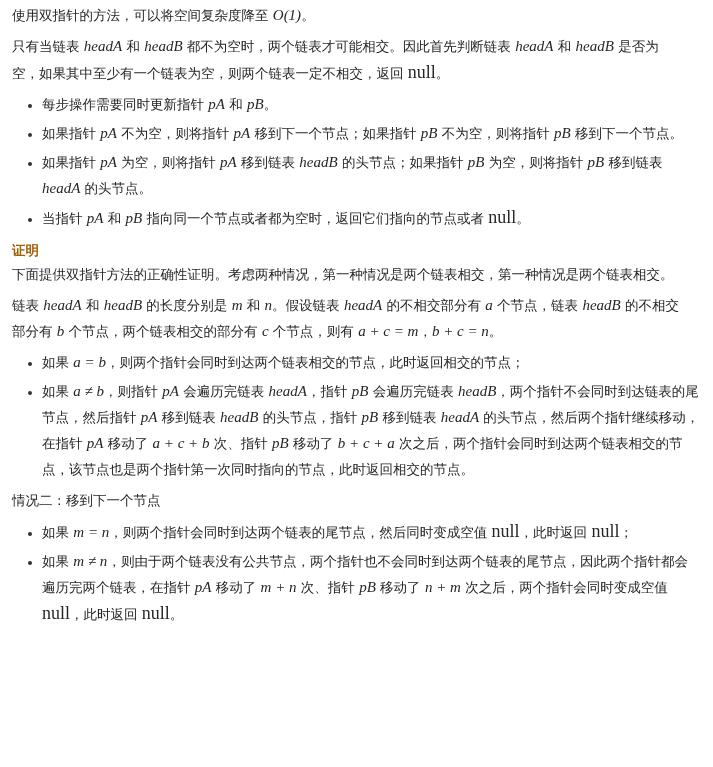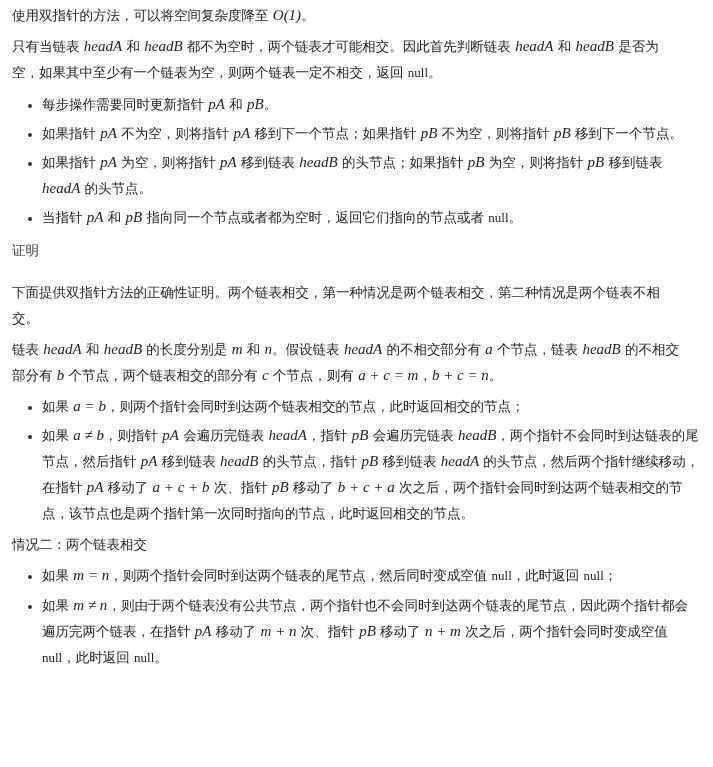--- a/index.html
+++ b/index.html
@@ -4,43 +4,43 @@
 <style>
   html, body { margin: 0; padding: 0; background: #ffffff; }
   body {
     width: 713px; height: 767px; overflow: hidden;
     font-family: "DejaVu Sans", "Liberation Sans", sans-serif;
     font-size: 13.5px; color: #262626;
   }
   .doc { padding: 2px 12px 0 12px; }
   p { margin: 0 16px 5px 0; line-height: 26px; }
   .m { font-family: "Liberation Serif", "DejaVu Serif", serif; font-style: italic; font-size: 15px; }
-  .mr { font-family: "Liberation Serif", "DejaVu Serif", serif; font-size: 13px; }
+  .mr { font-family: "Liberation Serif", "DejaVu Serif", serif; font-size: 18px; }
   ul { margin: 0 0 5px 0; padding-left: 30px; }
   li { line-height: 26px; margin-bottom: 3px; padding-left: 0; }
   li::marker { font-size: 12px; color: #333; }
-  h4 { margin: 8px 0 18px 0; font-size: 13.5px; font-weight: normal; line-height: 22px; color: #404040; }
+  h4 { margin: 8px 0 0 0; font-size: 13.5px; font-weight: bold; line-height: 22px; color: #a16207; }
 </style>
 </head>
 <body>
 
 <div class="doc">
   <p>使用双指针的方法，可以将空间复杂度降至 <span class="m">O(1)</span>。</p>
   <p>只有当链表 <span class="m">headA</span> 和 <span class="m">headB</span> 都不为空时，两个链表才可能相交。因此首先判断链表 <span class="m">headA</span> 和 <span class="m">headB</span> 是否为空，如果其中至少有一个链表为空，则两个链表一定不相交，返回 <span class="mr">null</span>。</p>
   <ul>
     <li>每步操作需要同时更新指针 <span class="m">pA</span> 和 <span class="m">pB</span>。</li>
     <li>如果指针 <span class="m">pA</span> 不为空，则将指针 <span class="m">pA</span> 移到下一个节点；如果指针 <span class="m">pB</span> 不为空，则将指针 <span class="m">pB</span> 移到下一个节点。</li>
     <li>如果指针 <span class="m">pA</span> 为空，则将指针 <span class="m">pA</span> 移到链表 <span class="m">headB</span> 的头节点；如果指针 <span class="m">pB</span> 为空，则将指针 <span class="m">pB</span> 移到链表 <span class="m">headA</span> 的头节点。</li>
     <li>当指针 <span class="m">pA</span> 和 <span class="m">pB</span> 指向同一个节点或者都为空时，返回它们指向的节点或者 <span class="mr">null</span>。</li>
   </ul>
   <h4>证明</h4>
-  <p>下面提供双指针方法的正确性证明。两个链表相交，第一种情况是两个链表相交，第二种情况是两个链表不相交。</p>
+  <p>下面提供双指针方法的正确性证明。考虑两种情况，第一种情况是两个链表相交，第一种情况是两个链表相交。</p>
   <p>链表 <span class="m">headA</span> 和 <span class="m">headB</span> 的长度分别是 <span class="m">m</span> 和 <span class="m">n</span>。假设链表 <span class="m">headA</span> 的不相交部分有 <span class="m">a</span> 个节点，链表 <span class="m">headB</span> 的不相交部分有 <span class="m">b</span> 个节点，两个链表相交的部分有 <span class="m">c</span> 个节点，则有 <span class="m">a + c = m</span>，<span class="m">b + c = n</span>。</p>
   <ul>
     <li>如果 <span class="m">a = b</span>，则两个指针会同时到达两个链表相交的节点，此时返回相交的节点；</li>
     <li>如果 <span class="m">a ≠ b</span>，则指针 <span class="m">pA</span> 会遍历完链表 <span class="m">headA</span>，指针 <span class="m">pB</span> 会遍历完链表 <span class="m">headB</span>，两个指针不会同时到达链表的尾节点，然后指针 <span class="m">pA</span> 移到链表 <span class="m">headB</span> 的头节点，指针 <span class="m">pB</span> 移到链表 <span class="m">headA</span> 的头节点，然后两个指针继续移动，在指针 <span class="m">pA</span> 移动了 <span class="m">a + c + b</span> 次、指针 <span class="m">pB</span> 移动了 <span class="m">b + c + a</span> 次之后，两个指针会同时到达两个链表相交的节点，该节点也是两个指针第一次同时指向的节点，此时返回相交的节点。</li>
   </ul>
-  <p>情况二：两个链表相交</p>
+  <p>情况二：移到下一个节点</p>
   <ul>
     <li>如果 <span class="m">m = n</span>，则两个指针会同时到达两个链表的尾节点，然后同时变成空值 <span class="mr">null</span>，此时返回 <span class="mr">null</span>；</li>
     <li>如果 <span class="m">m ≠ n</span>，则由于两个链表没有公共节点，两个指针也不会同时到达两个链表的尾节点，因此两个指针都会遍历完两个链表，在指针 <span class="m">pA</span> 移动了 <span class="m">m + n</span> 次、指针 <span class="m">pB</span> 移动了 <span class="m">n + m</span> 次之后，两个指针会同时变成空值 <span class="mr">null</span>，此时返回 <span class="mr">null</span>。</li>
   </ul>
 </div>
 
 </body></html>

